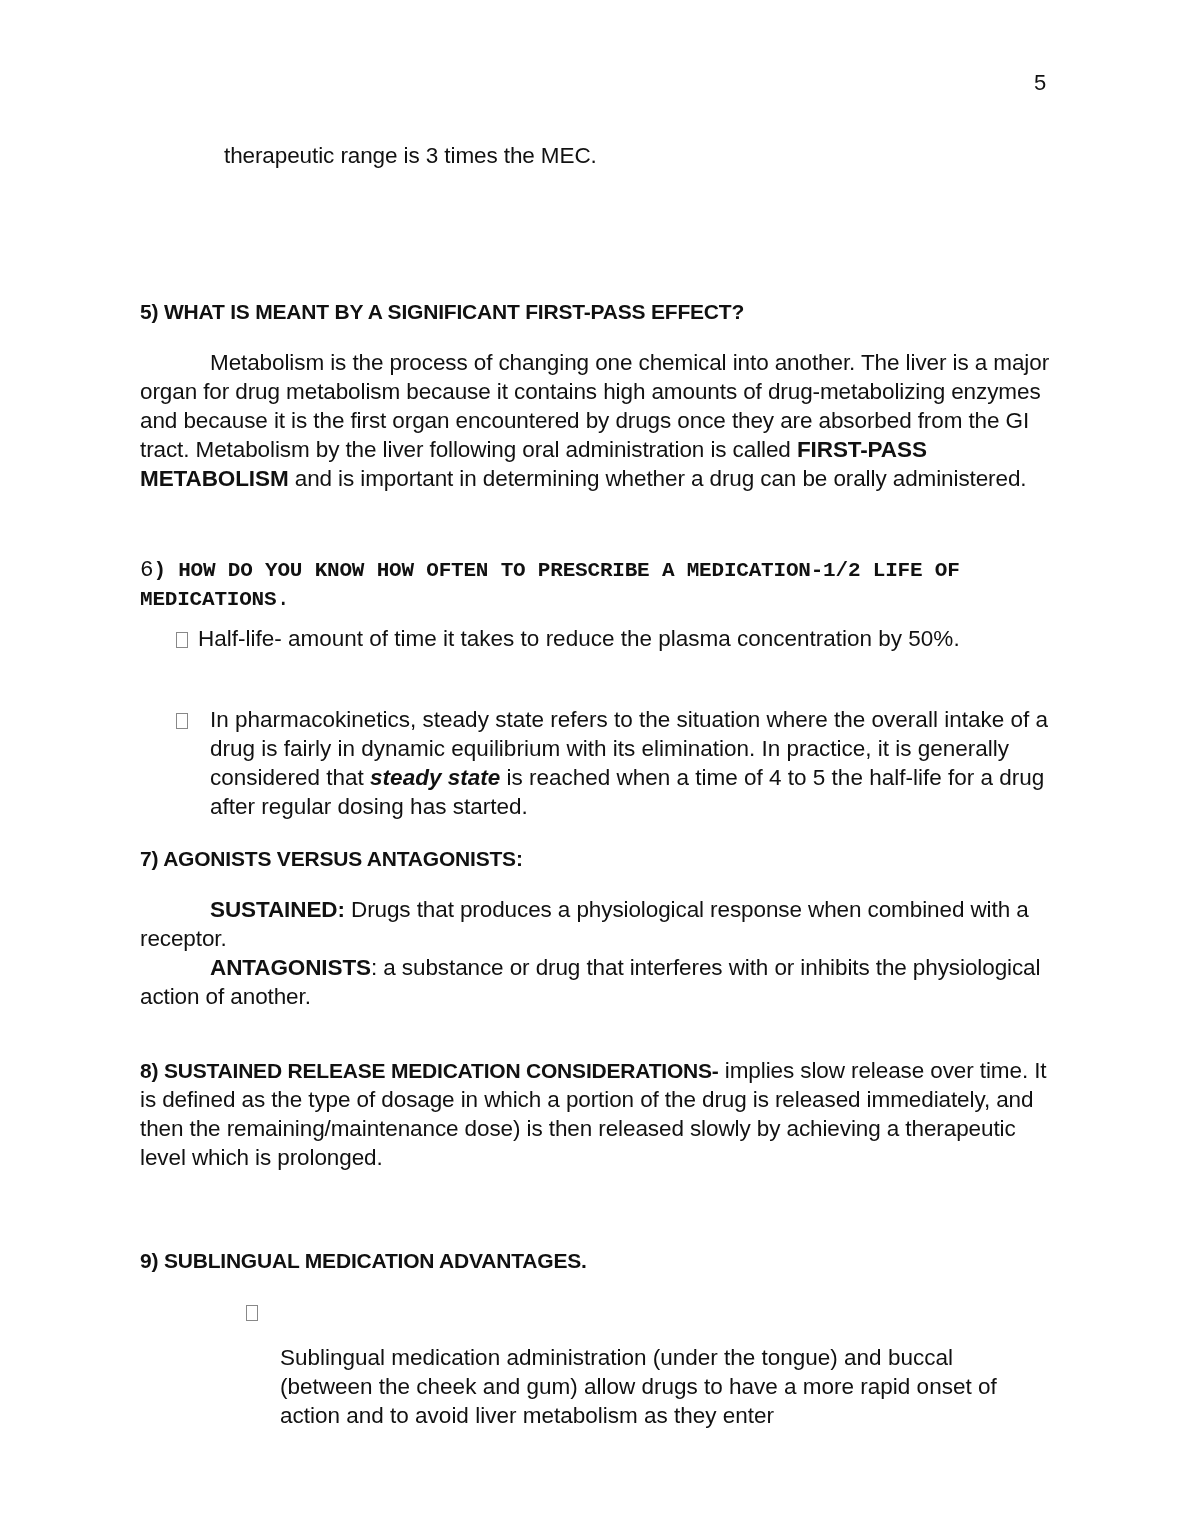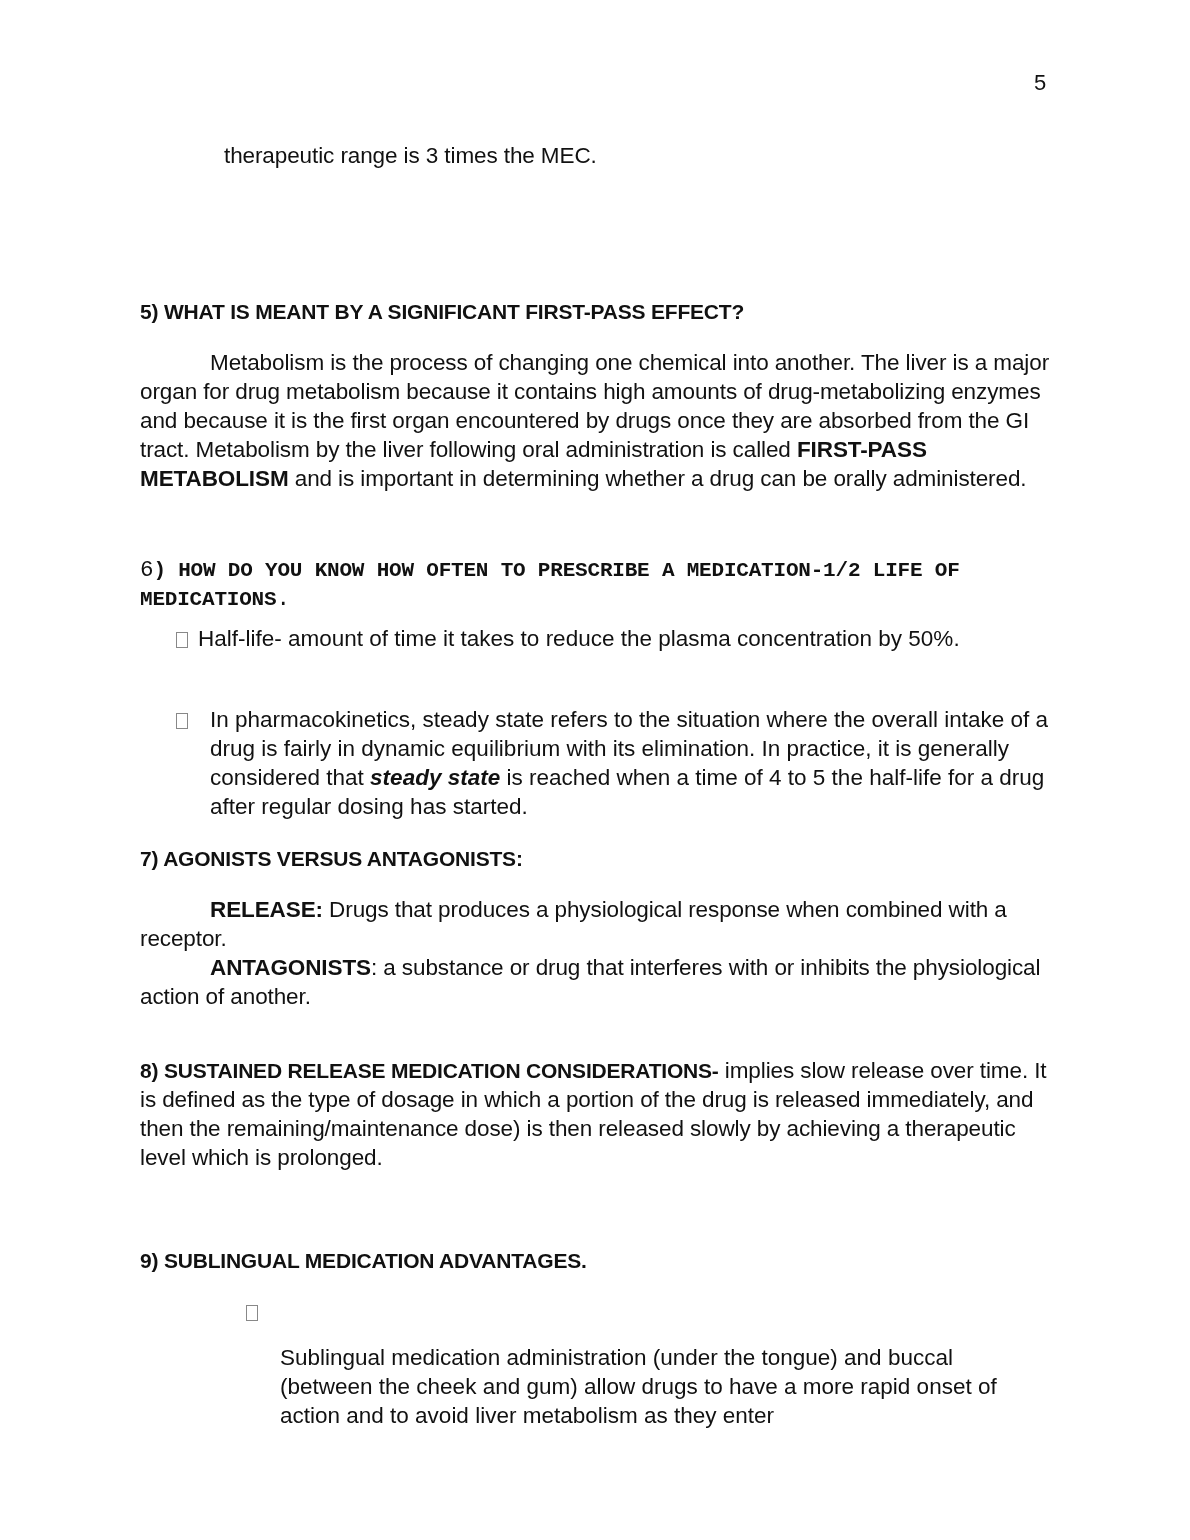--- a/index.html
+++ b/index.html
@@ -30,21 +30,21 @@
   <span class="box" style="left:0;"></span>
   <div class="btext" style="left:22px;width:840px;">Half-life- amount of time it takes to reduce the plasma concentration by 50%.</div>
 </div>
 
 <div class="bullet" style="left:176px;top:705px;width:874px;">
   <span class="box" style="left:0;"></span>
   <div class="btext" style="left:34px;width:845px;"><span>In pharmacokinetics, steady state refers to the situation where the overall intake of a drug is fairly in dynamic equilibrium with its elimination. In practice, it is generally considered that </span><b class="i">steady state</b><span> is reached when a time of 4 to 5 the half-life for a drug after regular dosing has started.</span></div>
 </div>
 
 <div class="blk h" style="top:844px;">7) AGONISTS VERSUS ANTAGONISTS:</div>
-<div class="blk indent" style="top:895px;"><b>RELEASE:</b><span>  Drugs that produces a physiological response when combined with a receptor.</span></div>
+<div class="blk indent" style="top:895px;"><b>SUSTAINED:</b><span>  Drugs that produces a physiological response when combined with a receptor.</span></div>
 <div class="blk indent" style="top:953px;"><b>ANTAGONISTS</b><span>:  a substance or drug that interferes with or inhibits the physiological action of another.</span></div>
 
 <div class="blk" style="top:1056px;"><b class="h">8) SUSTAINED RELEASE MEDICATION CONSIDERATIONS-</b><span> implies slow release over time. It is defined as the type of dosage in which a portion of the drug is released immediately, and then the remaining/maintenance dose) is then released slowly by achieving a therapeutic level which is prolonged.</span></div>
 
 <div class="blk h" style="top:1246px;">9) SUBLINGUAL MEDICATION ADVANTAGES.</div>
 
 <div class="bullet" style="left:246px;top:1297px;width:804px;">
   <span class="box" style="left:0;"></span>
   <div class="btext" style="left:34px;width:770px;margin-top:46px;">Sublingual medication administration (under the tongue) and buccal (between the cheek and gum) allow drugs to have a more rapid onset of action and to avoid liver metabolism as they enter</div>
 </div>

